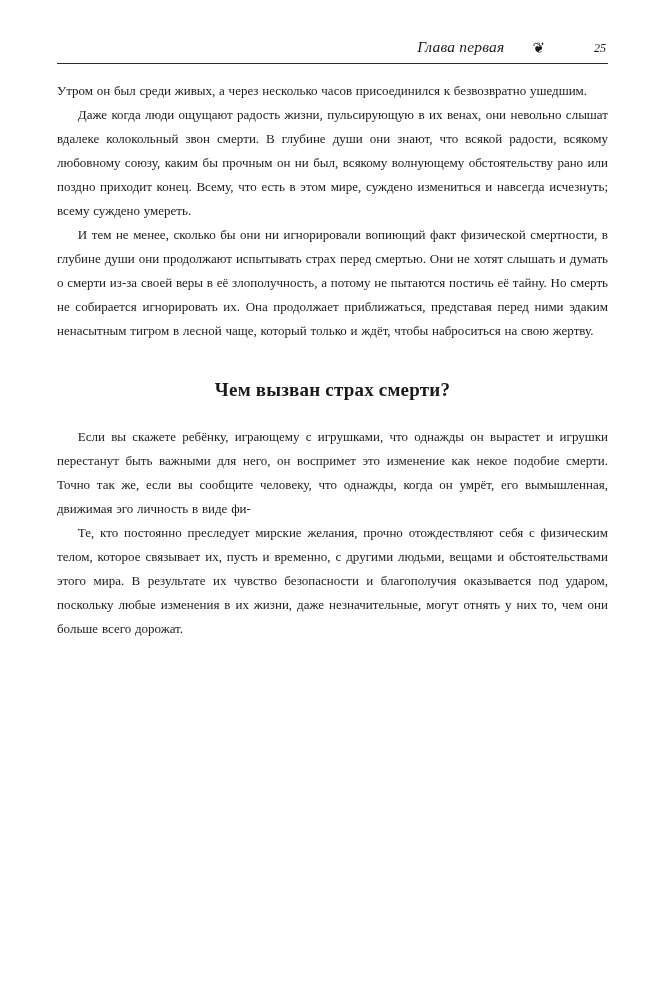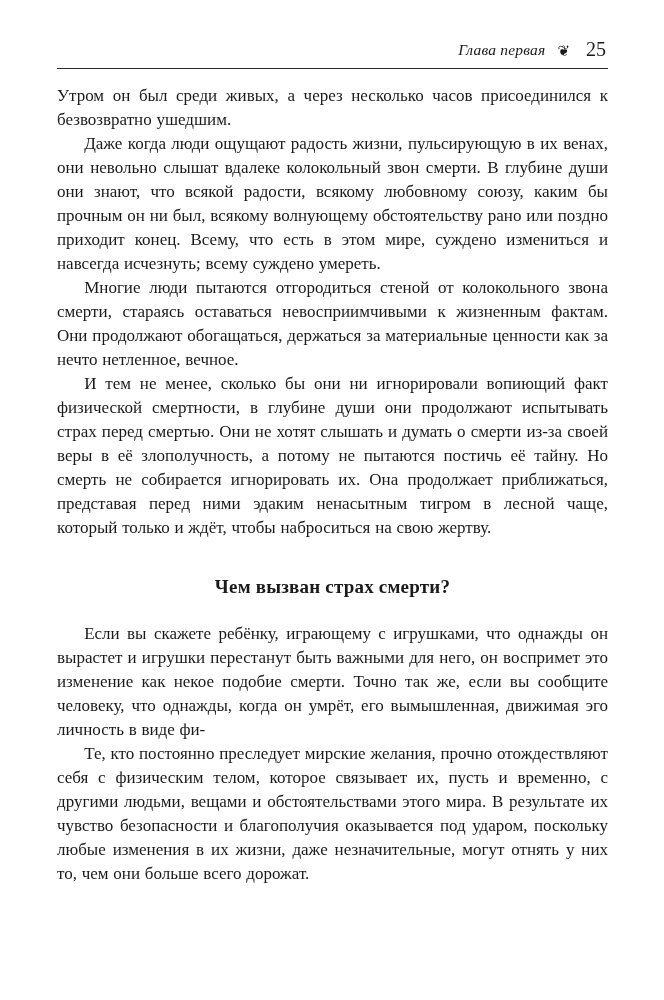--- a/index.html
+++ b/index.html
@@ -18,47 +18,48 @@
   }
   .content {
     position: absolute;
     left: 57px;
     top: 38px;
     width: 551px;
   }
   .running {
     display: flex;
     justify-content: flex-end;
-    align-items: center;
-    gap: 12px;
+    align-items: flex-end;
+    gap: 28px;
     font-size: 15.5px;
     color: #1a1a1a;
     padding-right: 2px;
   }
   .chapter {
     font-style: italic;
     letter-spacing: 0.2px;
   }
   .ornament {
     font-size: 15px;
     transform: translateY(1px);
     display: inline-block;
   }
   .pagenum {
-    font-size: 20px;
-    margin-left: 4px;
+    font-size: 12px;
+    margin-left: 21px;
+    font-style: italic;
   }
   .rule {
     border: none;
     border-top: 1px solid #2a2a2a;
     margin: 7px 0 15px 0;
   }
   p {
     margin: 0;
-    font-size: 17px;
+    font-size: 13px;
     line-height: 24px;
     text-align: justify;
     text-indent: 1.6em;
     word-spacing: 0.5px;
   }
   p.noindent {
     text-indent: 0;
   }
   h2 {
     font-size: 19px;
@@ -78,21 +79,20 @@
     <div class="running">
       <span class="chapter">Глава первая</span>
       <span class="ornament">❦</span>
       <span class="pagenum">25</span>
     </div>
 
     <hr class="rule">
 
     <p class="noindent">Утром он был среди живых, а через несколько часов присоединился к безвозвратно ушедшим.</p>
     <p>Даже когда люди ощущают радость жизни, пульсирующую в их венах, они невольно слышат вдалеке колокольный звон смерти. В глубине души они знают, что всякой радости, всякому любовному союзу, каким бы прочным он ни был, всякому волнующему обстоятельству рано или поздно приходит конец. Всему, что есть в этом мире, суждено измениться и навсегда исчезнуть; всему суждено умереть.</p>
-    <p>Многие люди пытаются отгородиться стеной от колокольного звона смерти, стараясь оставаться невосприимчивыми к жизненным фактам. Они продолжают обогащаться, держаться за материальные ценности как за нечто нетленное, вечное.</p>
     <p>И тем не менее, сколько бы они ни игнорировали вопиющий факт физической смертности, в глубине души они продолжают испытывать страх перед смертью. Они не хотят слышать и думать о смерти из-за своей веры в её злополучность, а потому не пытаются постичь её тайну. Но смерть не собирается игнорировать их. Она продолжает приближаться, представая перед ними эдаким ненасытным тигром в лесной чаще, который только и ждёт, чтобы наброситься на свою жертву.</p>
 
     <h2>Чем вызван страх смерти?</h2>
 
     <p>Если вы скажете ребёнку, играющему с игрушками, что однажды он вырастет и игрушки перестанут быть важными для него, он воспримет это изменение как некое подобие смерти. Точно так же, если вы сообщите человеку, что однажды, когда он умрёт, его вымышленная, движимая эго личность в виде фи-</p>
     <p>Те, кто постоянно преследует мирские желания, прочно отождествляют себя с физическим телом, которое связывает их, пусть и временно, с другими людьми, вещами и обстоятельствами этого мира. В результате их чувство безопасности и благополучия оказывается под ударом, поскольку любые изменения в их жизни, даже незначительные, могут отнять у них то, чем они больше всего дорожат.</p>
 
   </div>
 </div>
 

